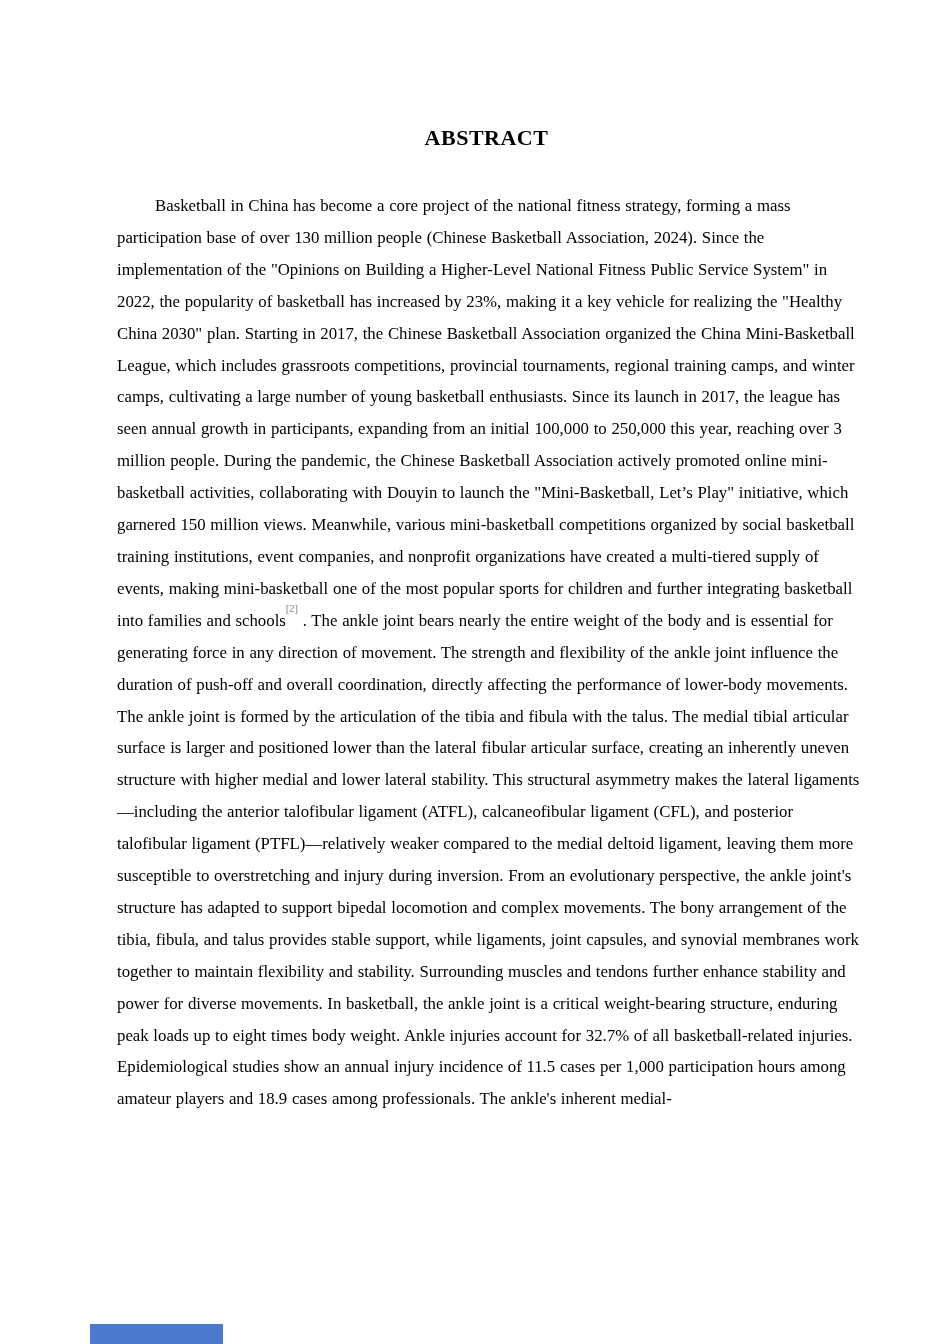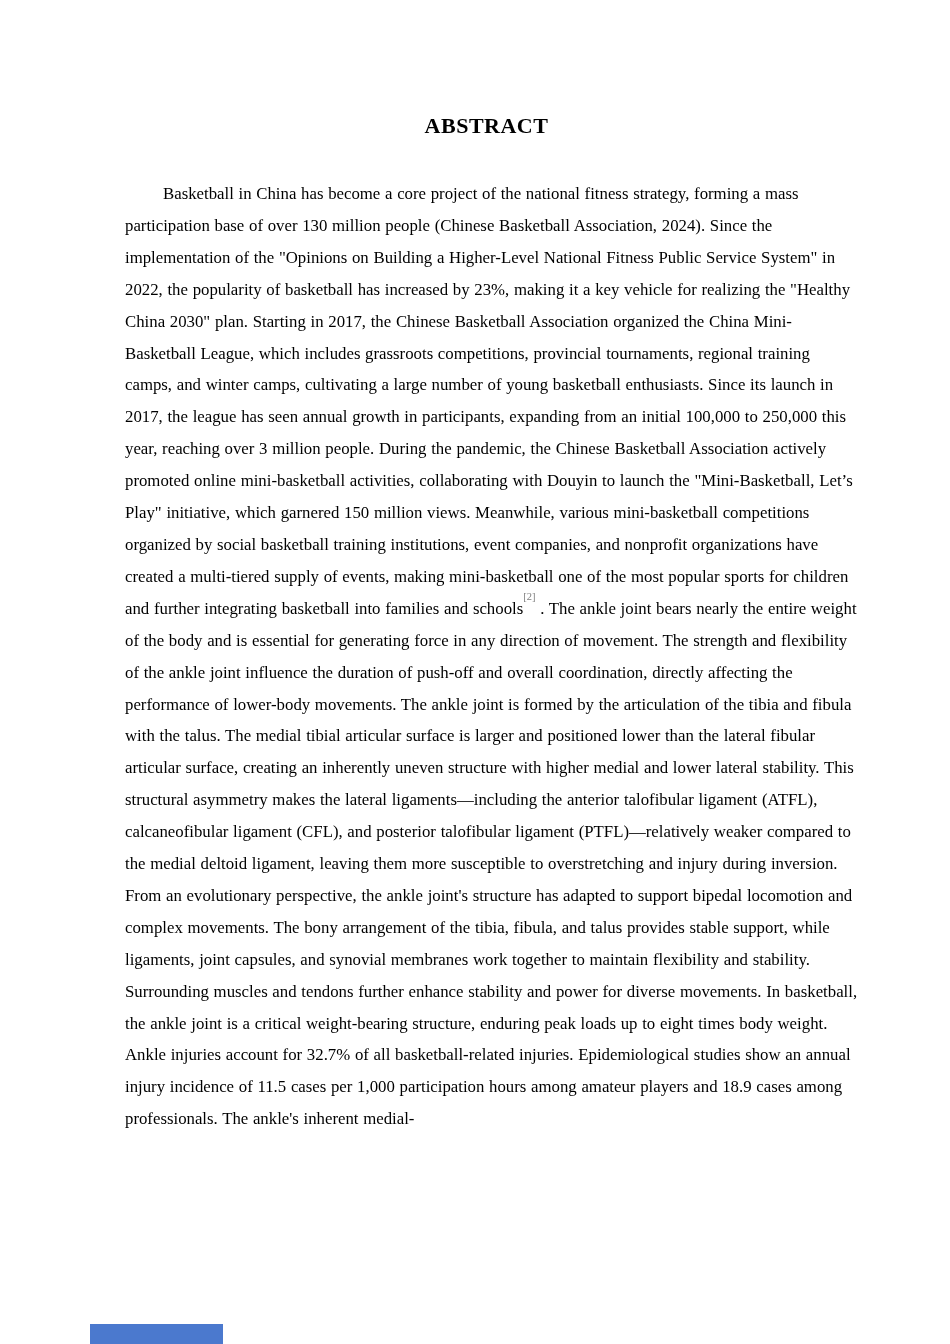--- a/index.html
+++ b/index.html
@@ -15,31 +15,31 @@
     font-family: "Liberation Serif", serif;
     color: #000000;
   }
   .page {
     position: absolute;
     top: 0;
     left: 113px;
     width: 747px;
   }
   .doc-title {
-    margin: 0;
+    margin: 12px;
     padding-top: 114px;
     text-align: center;
     font-size: 22px;
     font-weight: bold;
     line-height: 24px;
     letter-spacing: 0.5px;
     color: #000000;
   }
   .abstract-paragraph {
-    margin: 40px 0 0 12px;
+    margin: 40px 0 0 4px;
     font-size: 16.8px;
     line-height: 31.9px;
     text-align: left;
     text-indent: 38px;
     color: #000000;
     word-spacing: 0.5px;
   }
   .citation-sup {
     font-size: 10.5px;
     color: #7f7f7f;

